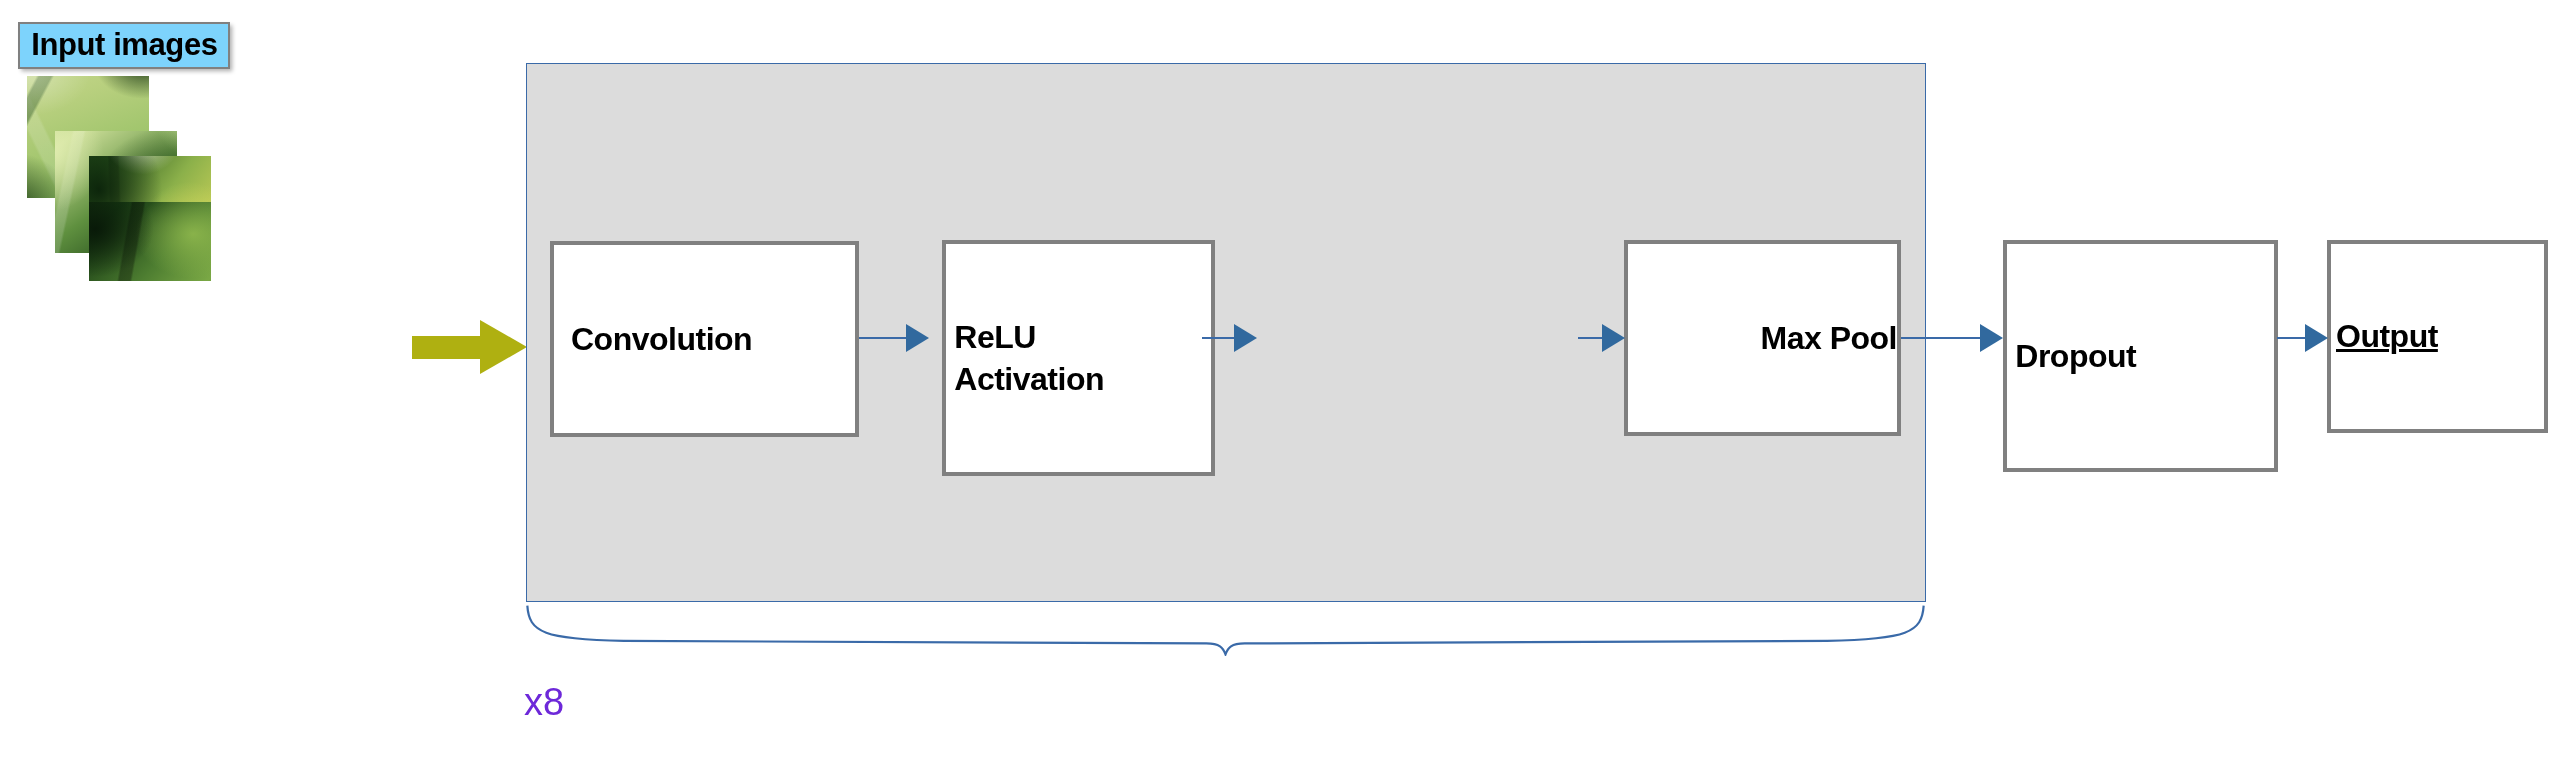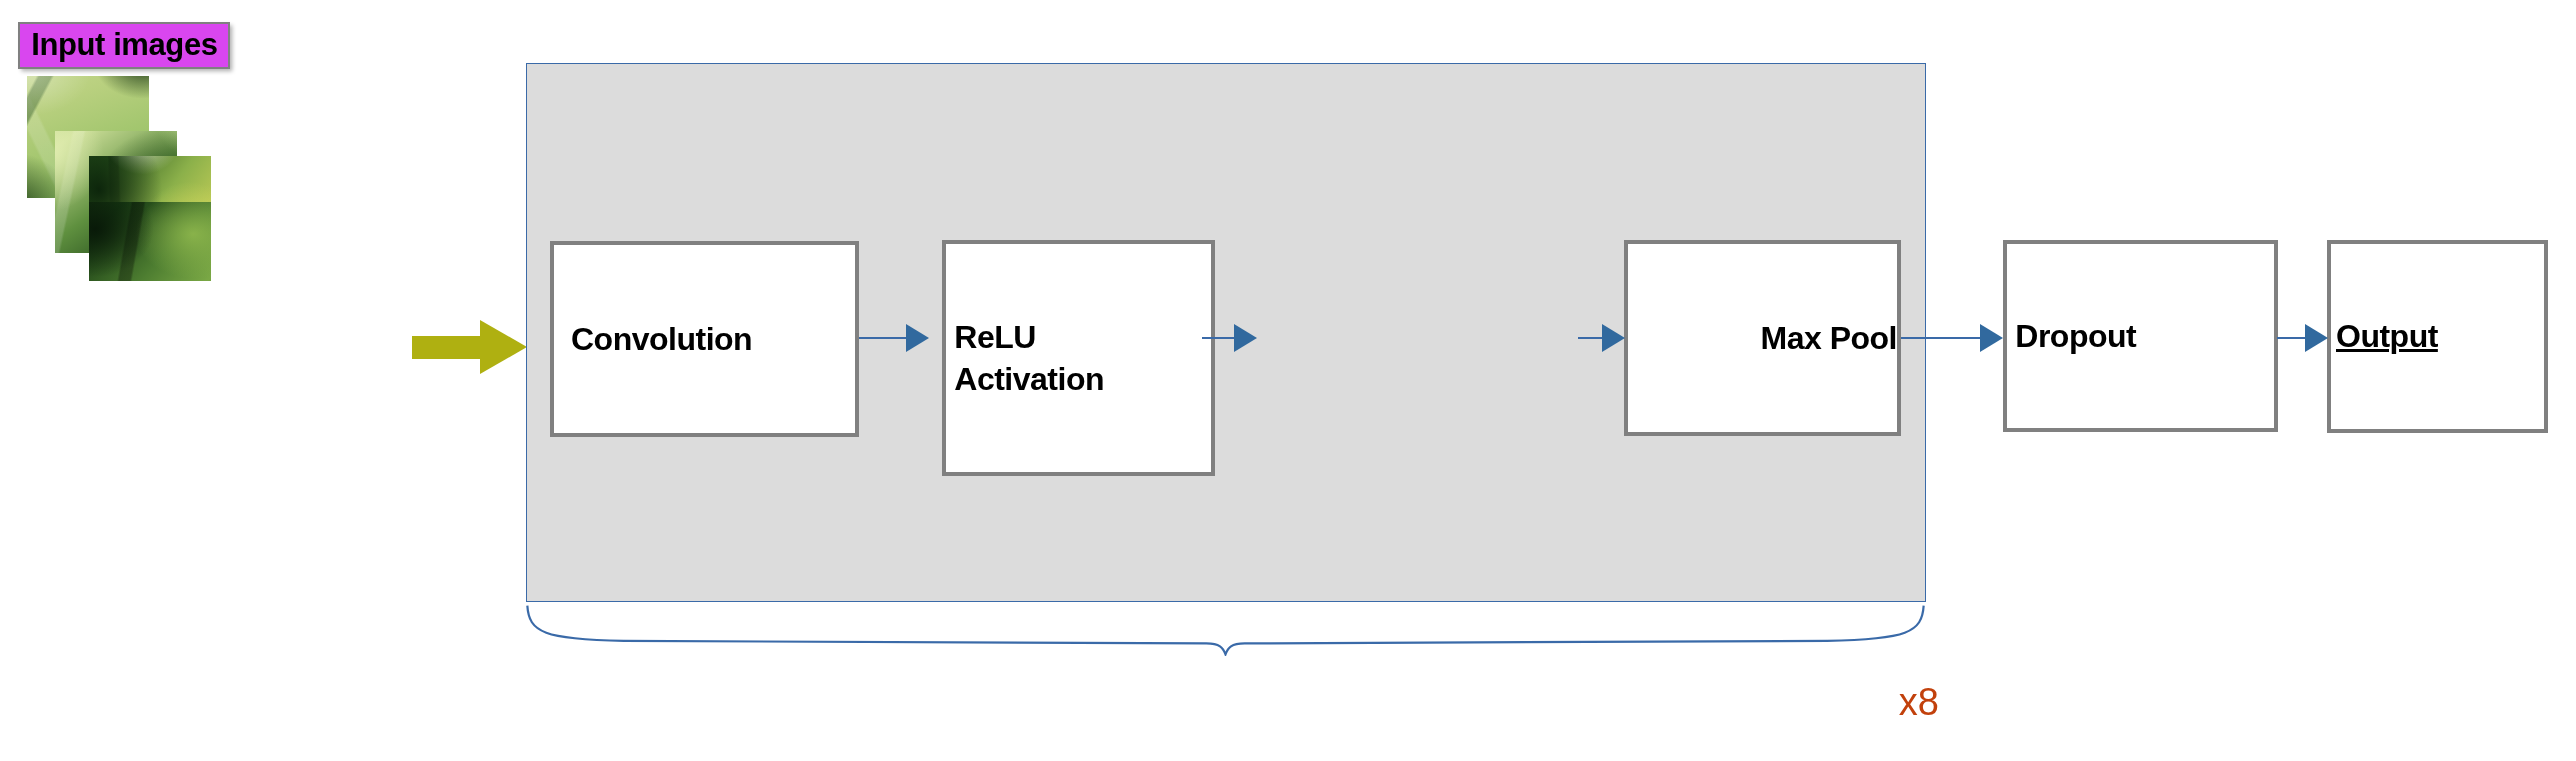--- a/index.html
+++ b/index.html
@@ -18,21 +18,21 @@
     background: #ffffff;
   }
 
   
   .title-box {
     position: absolute;
     left: 17.5px;
     top: 21.6px;
     width: 212px;
     height: 47px;
-    background: #d946ef;
+    background: #7dd3fc;
     border: 2.5px solid #808080;
     box-shadow: 3.3px 3.3px 4.2px rgba(0,0,0,0.30);
     display: flex;
     align-items: center;
     padding-left: 11.7px;
   }
   .title-box .label {
     font-size: 31px;
     font-weight: bold;
     color: #000000;
@@ -153,21 +153,21 @@
     color: #000000;
     line-height: 1.32;
     white-space: nowrap;
     letter-spacing: -0.5px;
   }
 
   .box-conv  { left: 550px;  top: 241px; width: 309px; height: 196px; padding-left: 17px; }
   .box-relu  { left: 929px; top: 240px; width: 273px; height: 236px; margin-left: 13px; }
   .box-norm  { left: 1258px; top: 240px; width: 320px; height: 195px; }
   .box-maxp  { left: 1624px; top: 240px; width: 277px; height: 196px; }
-  .box-drop  { left: 2003px; top: 240px; width: 275px; height: 192px; }
+  .box-drop  { left: 2003px; top: 240px; width: 275px; height: 232px; }
   .box-out   { left: 2327px; top: 240px; width: 221px; height: 193px; text-decoration: underline; }
 
   .box-norm .line { margin-left: -3.3px; }
   .box-maxp .line { margin-left: -3.3px; text-align: right; }
   .box-out  .line { margin-left: -3.3px; }
 
   
   .barrow {
     position: absolute;
     height: 28px;
@@ -213,27 +213,27 @@
     position: absolute;
     left: 524px;
     top: 604px;
     width: 1403px;
     height: 52px;
   }
   .brace-wrap svg { display: block; width: 100%; height: 100%; }
 
   .x8-label {
     position: absolute;
-    left: 536px;
+    left: 524px;
     top: 681px;
     width: 1403px;
-    text-align: right;
+    text-align: left;
     font-size: 38px;
     font-weight: normal;
-    color: #c2410c;
+    color: #6d28d9;
     font-family: "Liberation Sans", sans-serif;
   }
 </style>
 </head>
 <body>
 
 <div id="canvas">
 
   <div class="title-box">
     <span class="label">Input images</span>

